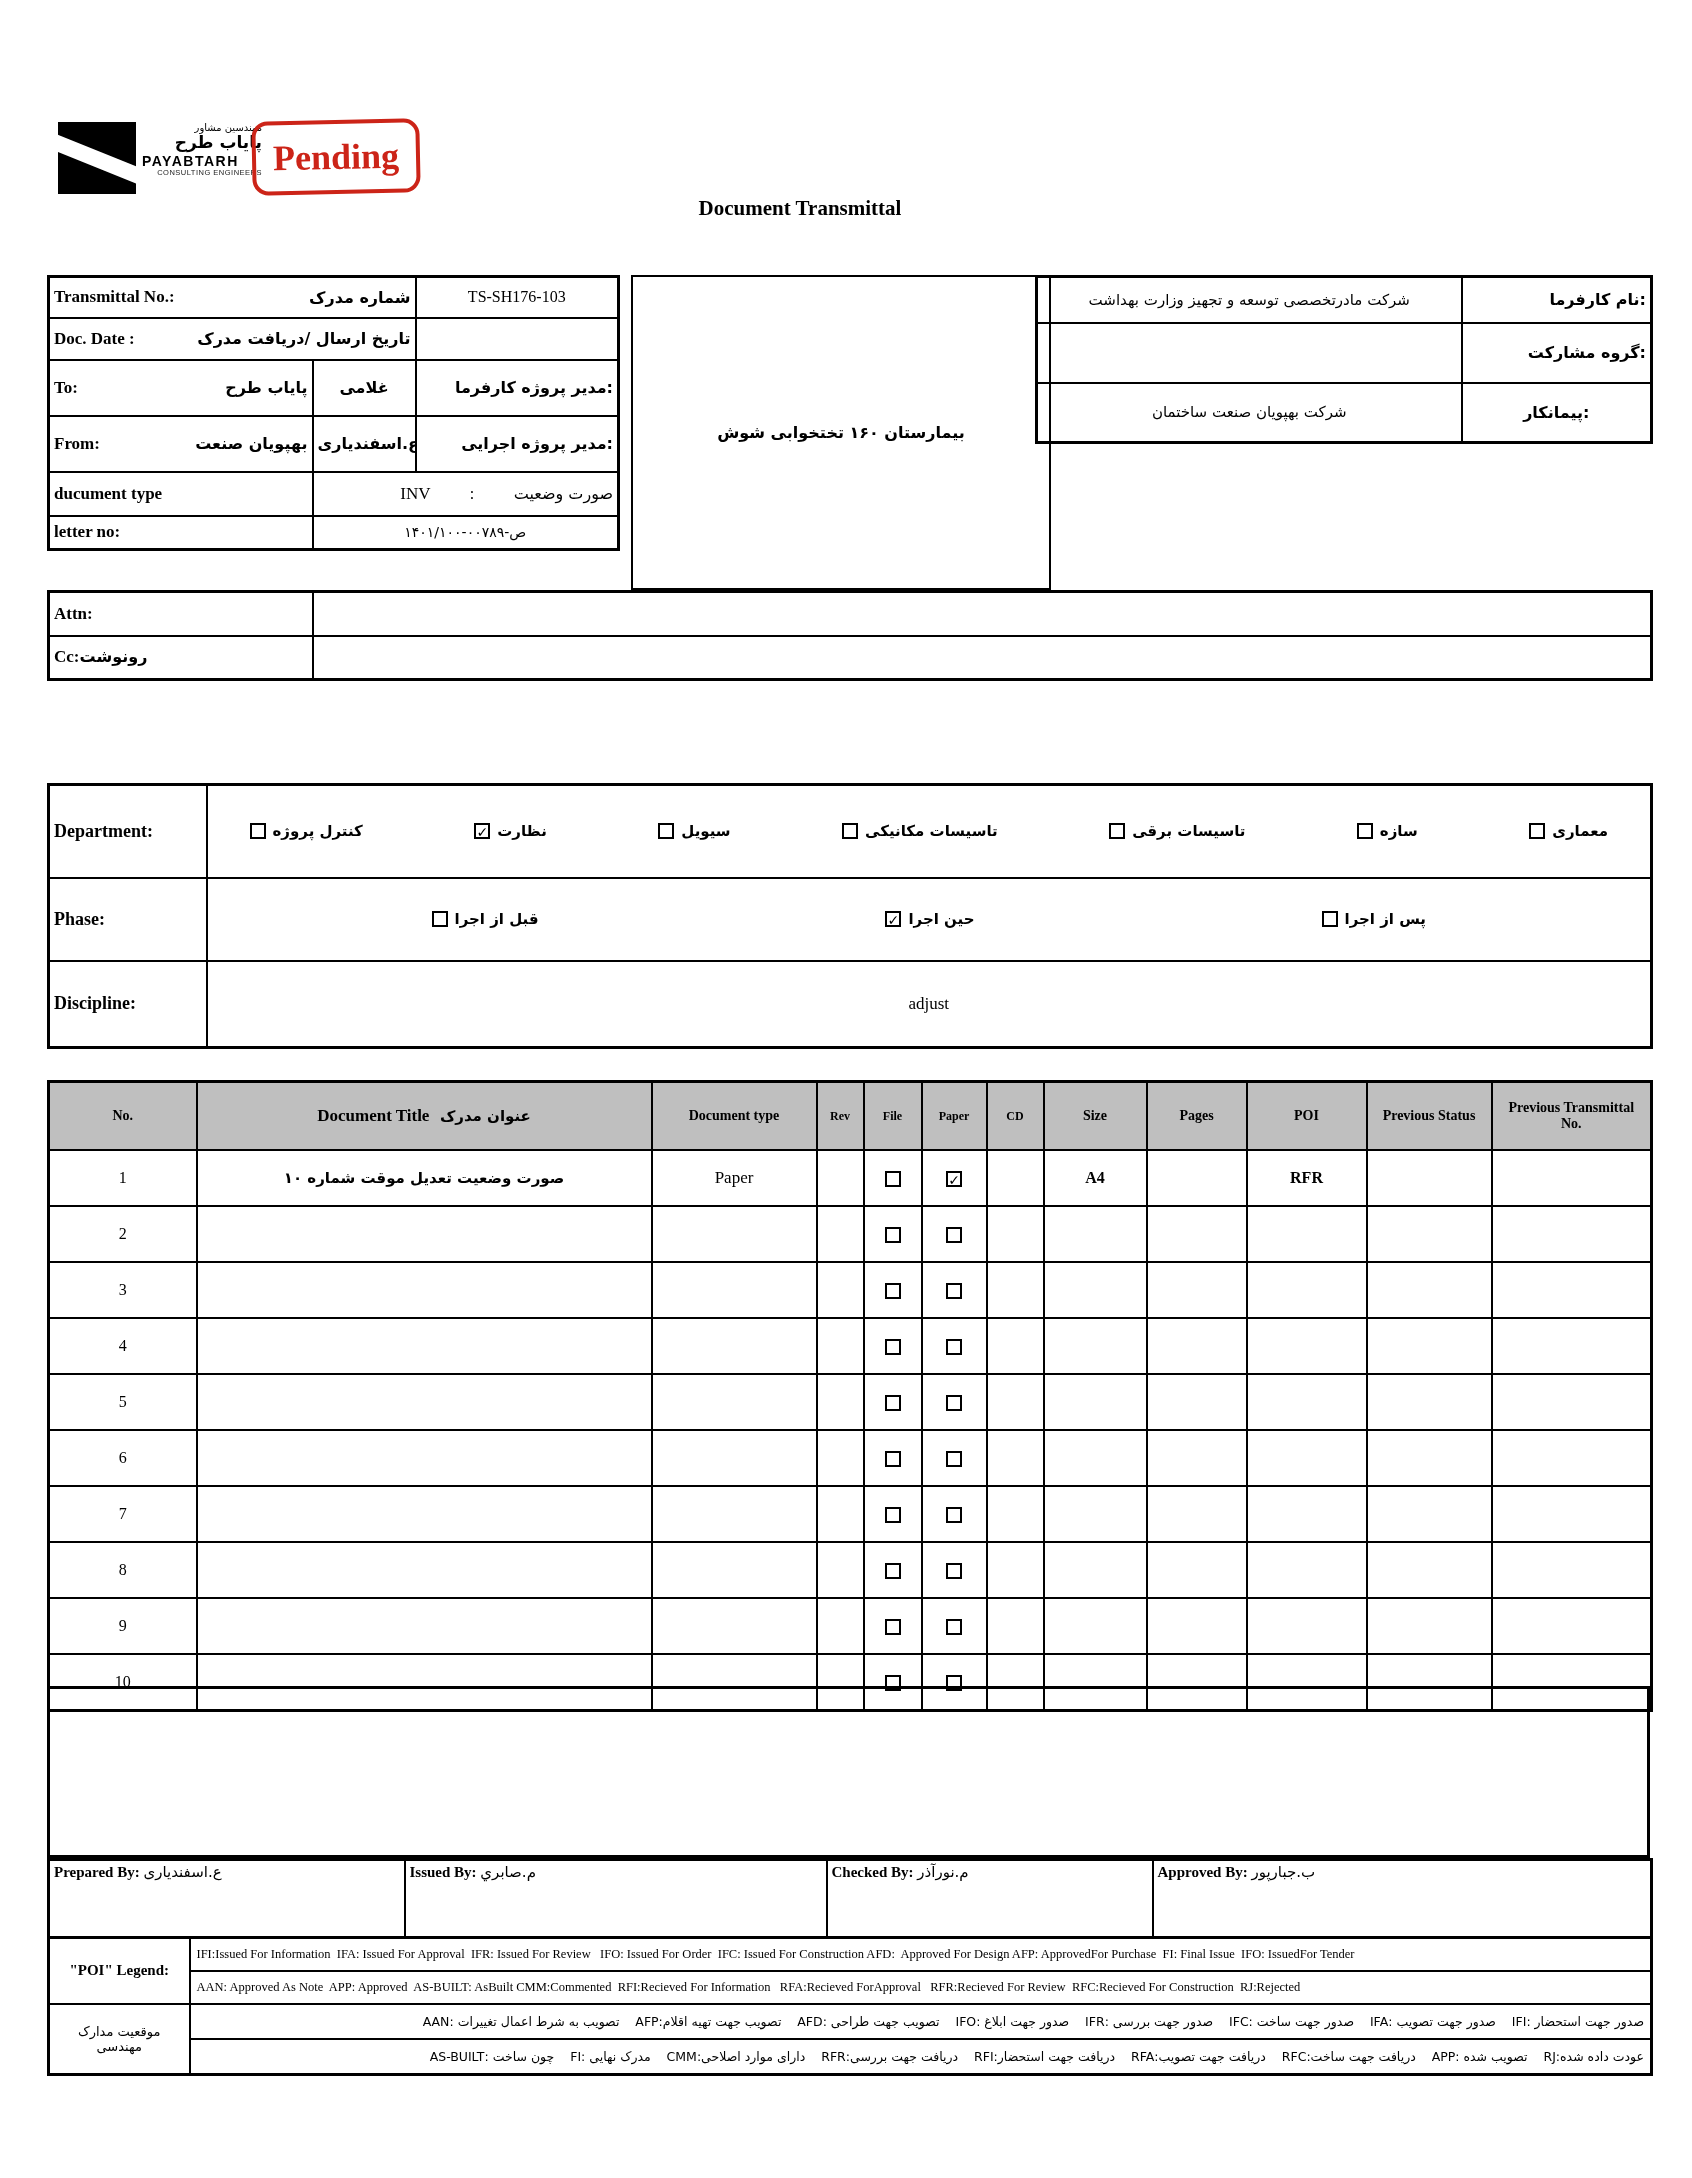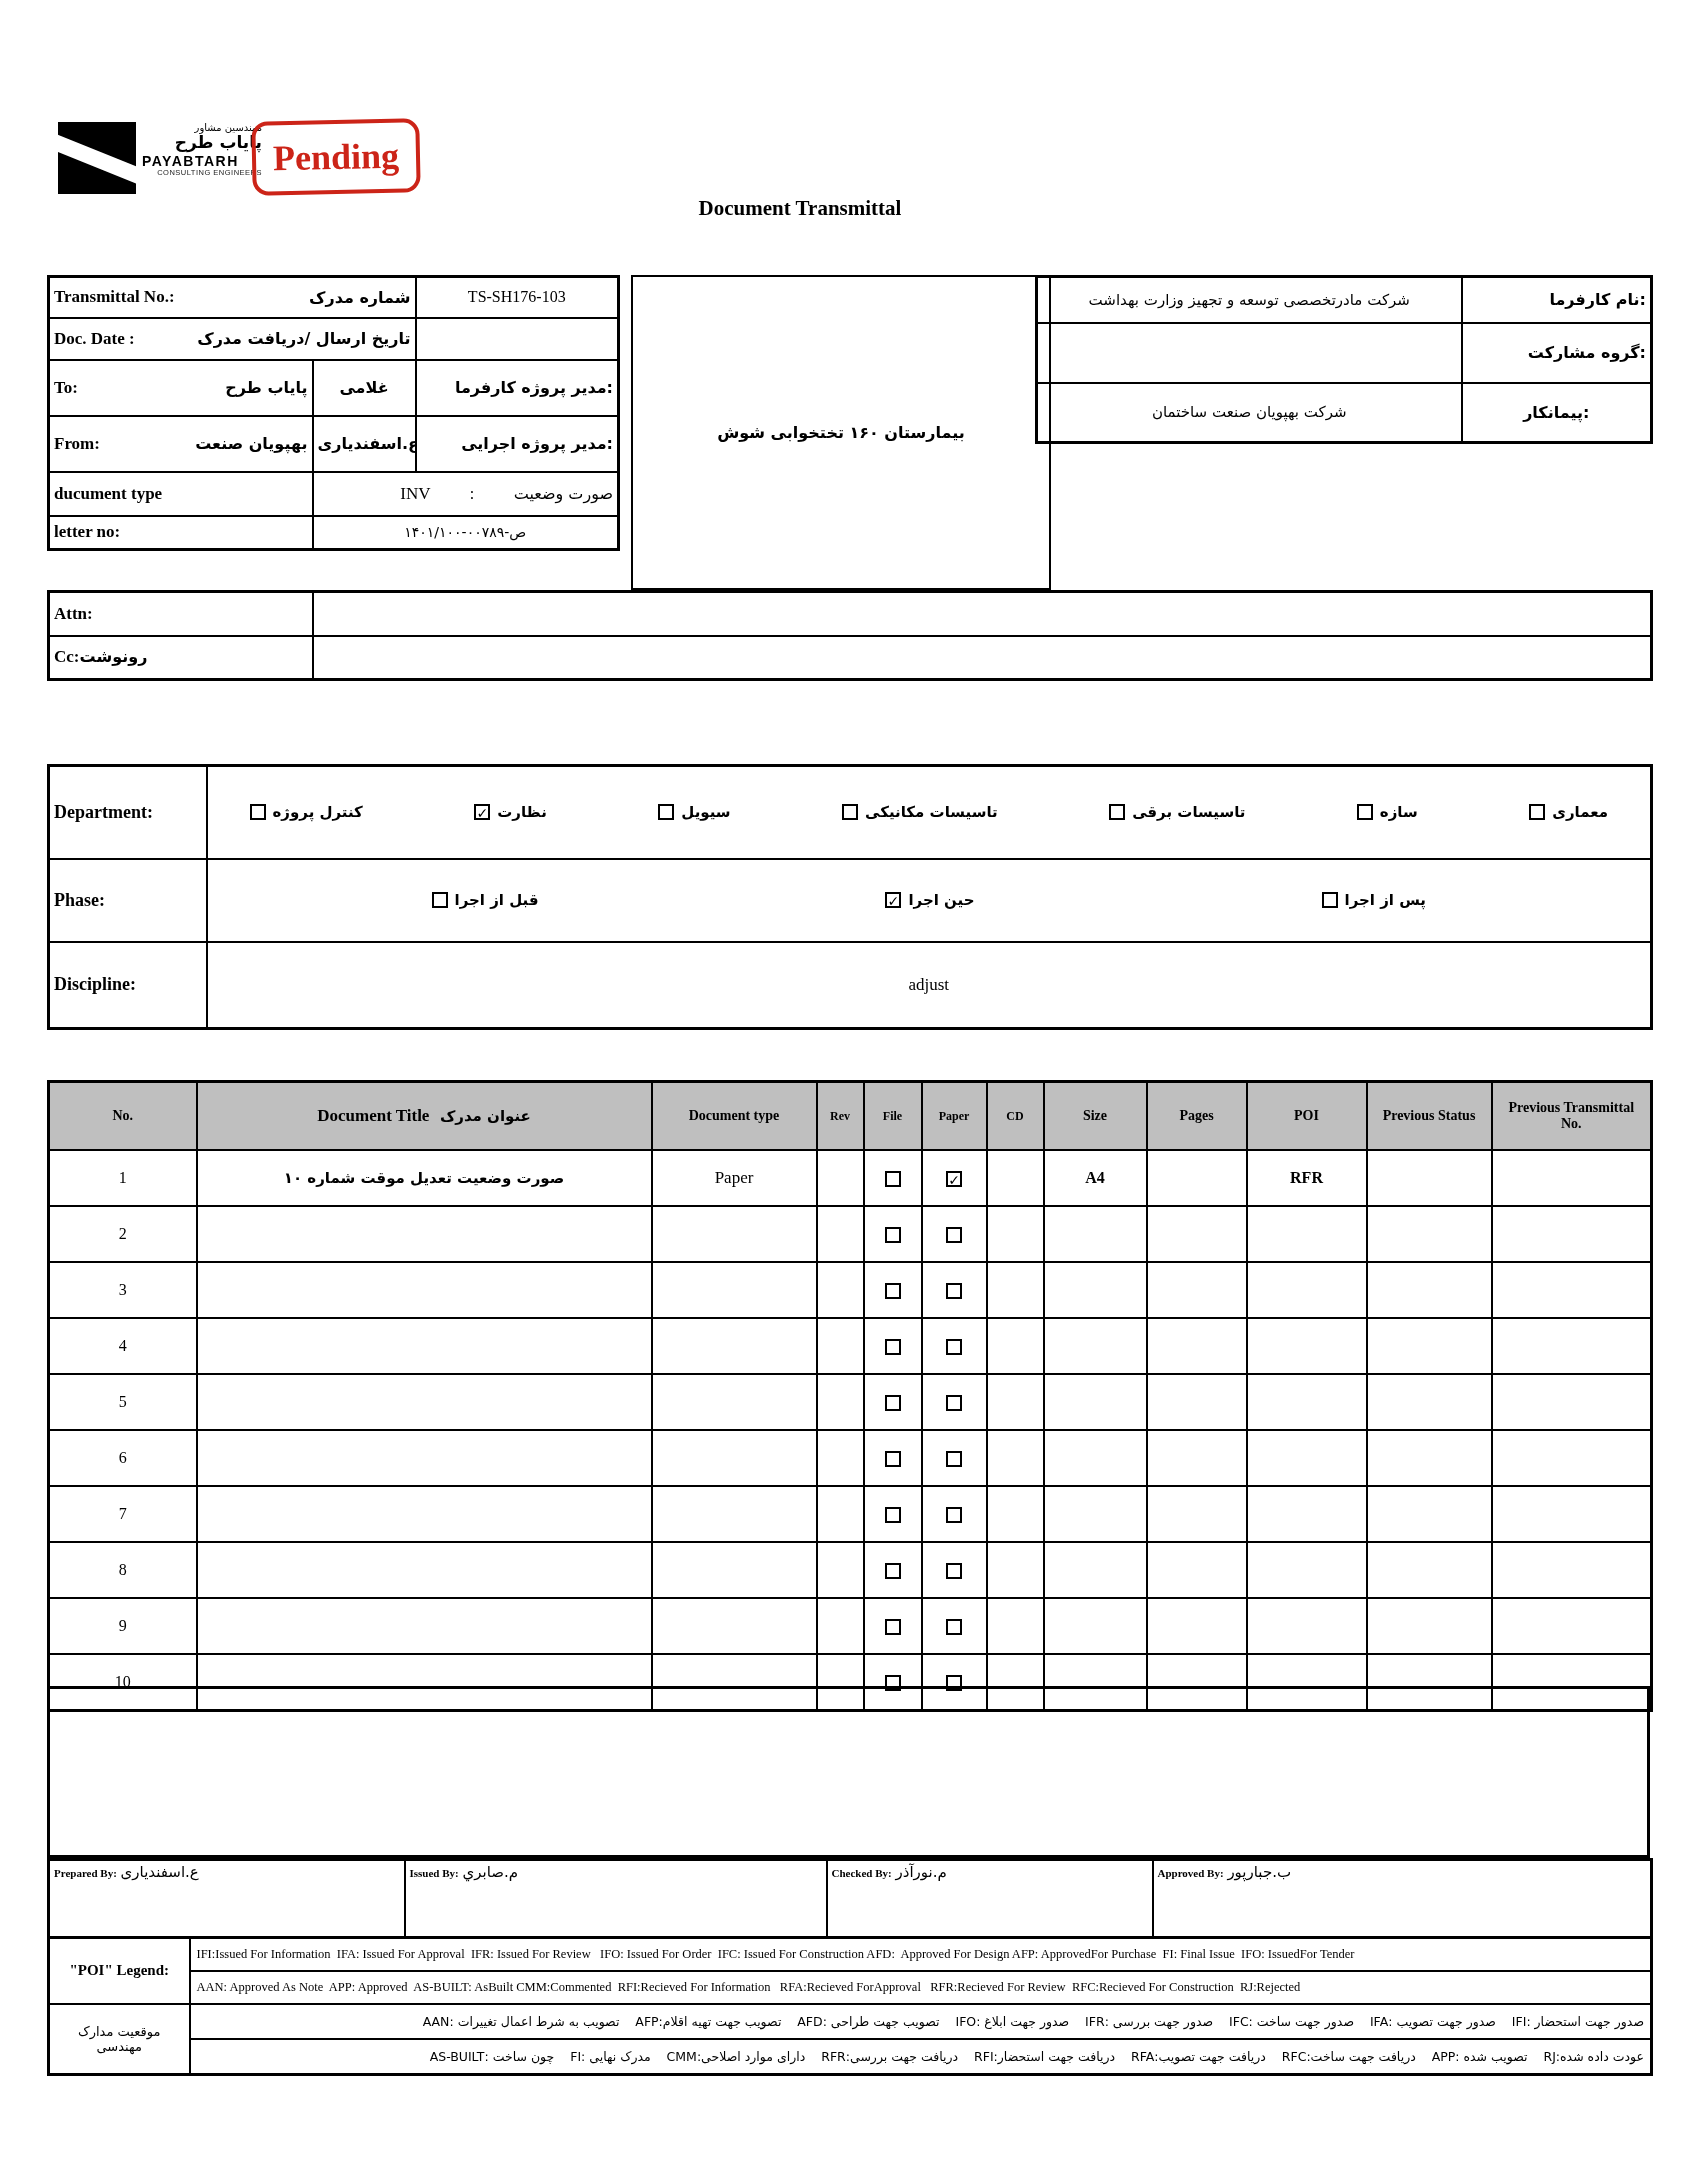--- a/index.html
+++ b/index.html
@@ -39,21 +39,21 @@
   .opt{display:inline-flex;align-items:center;gap:7px;}
   .opt .fa-b{font-size:15px;}
   
   .optrow{display:flex;direction:rtl;justify-content:space-between;align-items:center;padding:0 38px;}
   
   .mt td{height:54px;text-align:center;}
   .mt .hd td{background:#bfbfbf;font-weight:bold;font-size:14px;height:66px;}
   .mt .title-fa{font-size:15px;font-weight:bold;}
   
   .sig td{height:73px;vertical-align:top;font-size:15px;padding-top:2px;}
-  .sig .lab{font-weight:bold;font-size:11px;}
+  .sig .lab{font-weight:bold;font-size:15px;}
   
   .lg td{font-size:12.5px;white-space:pre;padding:0 6px;}
   .lg .lab{font-size:15px;font-weight:bold;text-align:center;white-space:normal;}
   .lg .falab{font-size:13px;text-align:center;white-space:normal;}
   .rtlrow{direction:rtl;font-family:"DejaVu Sans",sans-serif;font-size:12px;}
   .emptybox{position:absolute;left:47px;top:1686px;width:1603px;height:172px;border:3px solid #000;box-sizing:border-box;}
 </style>
 </head>
 <body>
 
@@ -172,21 +172,21 @@
       <td class="ctr"><span class="fa"></span></td>
       <td style="text-align:right"><span class="fa-b">گروه مشارکت:</span></td>
     </tr>
     <tr style="height:60px">
       <td class="ctr"><span class="fa" style="font-size:15px">شرکت بهپویان صنعت ساختمان</span></td>
       <td class="ctr"><span class="fa-b">پیمانکار:</span></td>
     </tr>
   </tbody>
     </table>
 
-  <table class="tbl" style="left:47px;top:764px;width:1603px;padding-left:32px;">
+  <table class="tbl" style="left:47px;top:783px;width:1603px;padding-left:32px;">
     <colgroup>
         <col style="width:158px">
         <col style="width:1445px">
       </colgroup>
     <tbody>
         <tr style="height:93px">
       <td><span class="lbl-en" style="font-size:18px">Department:</span></td>
       <td>
             <div class="optrow">
         <span class="opt">

